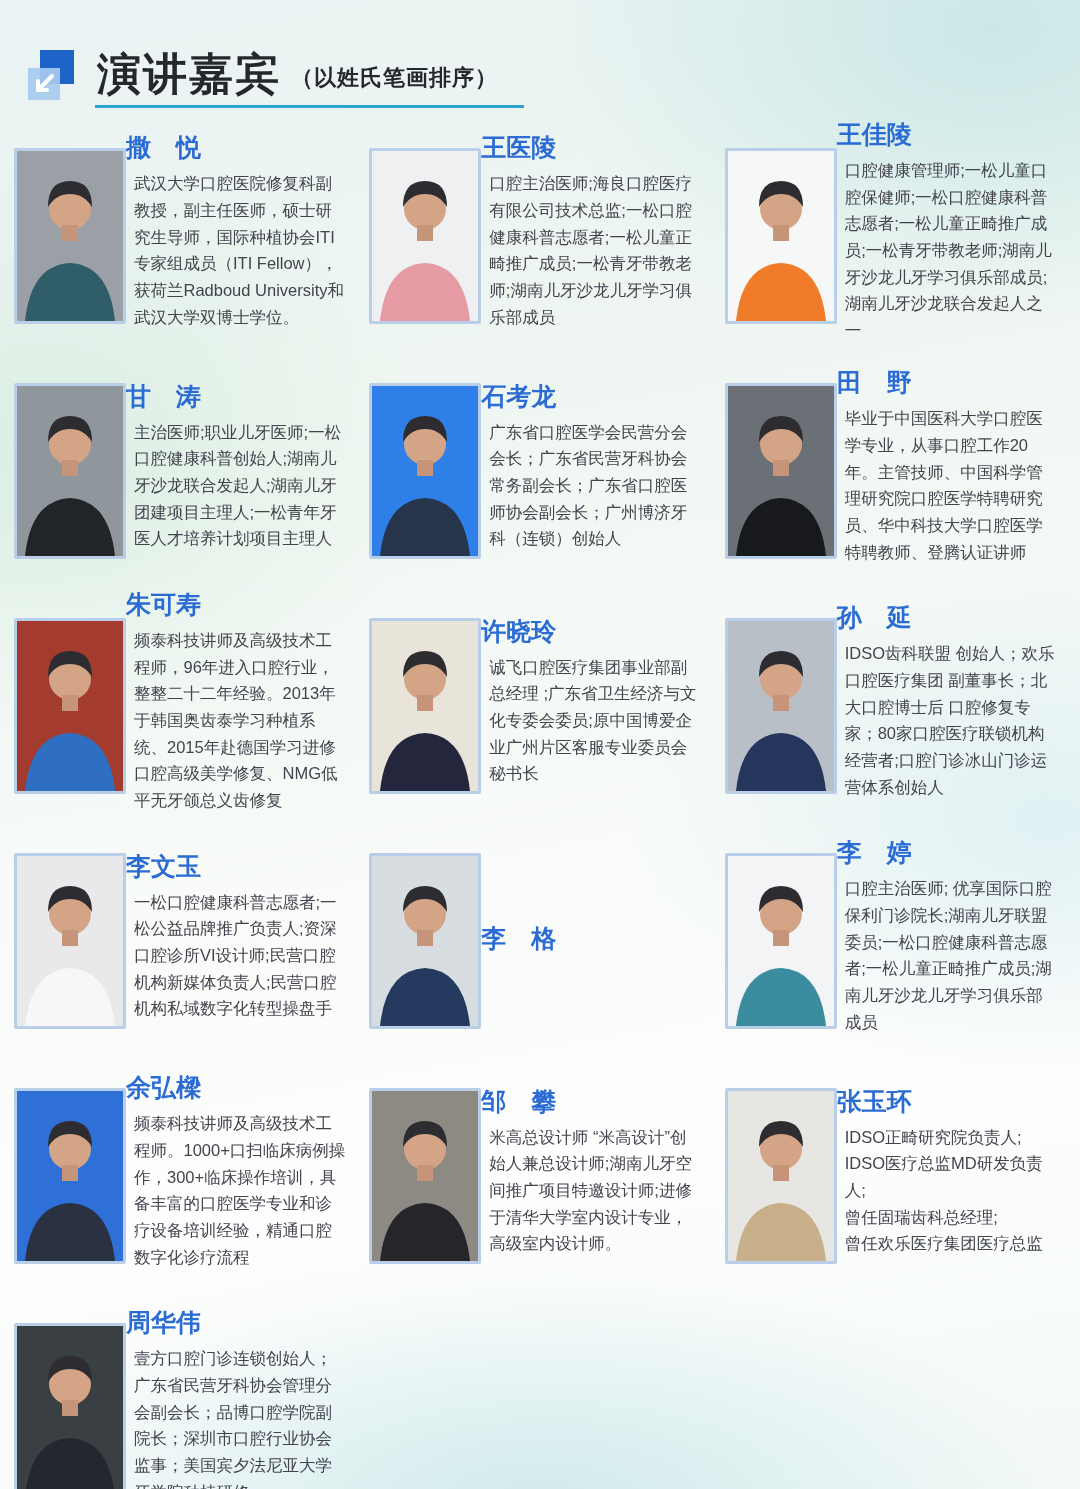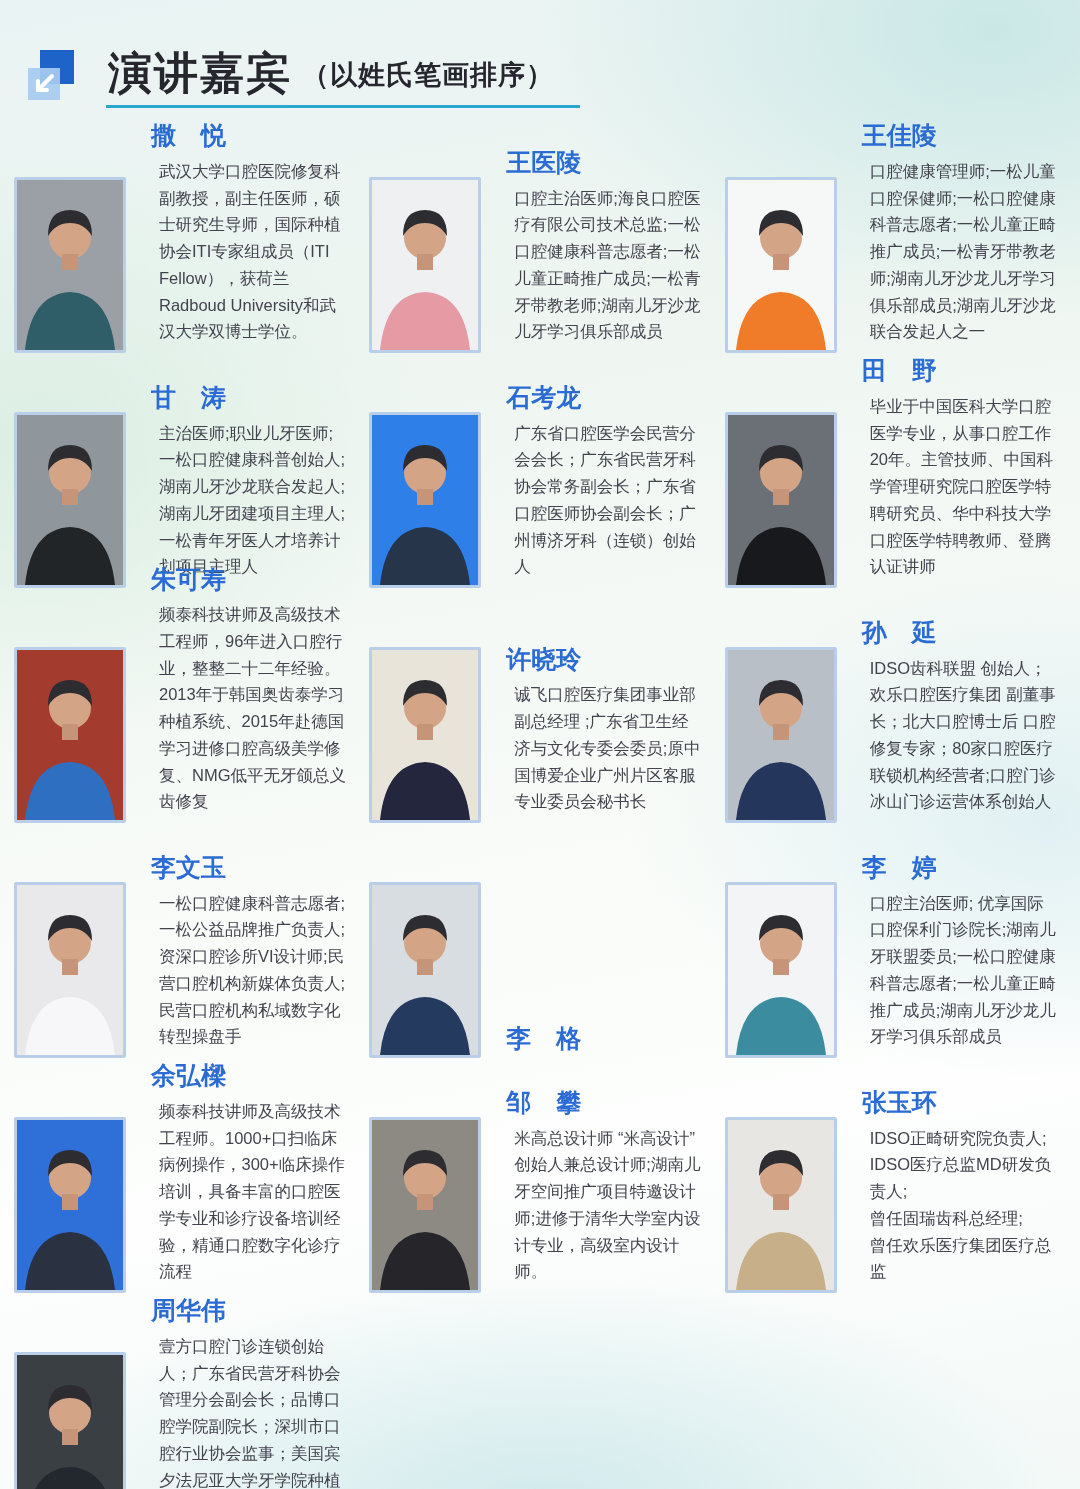--- a/index.html
+++ b/index.html
@@ -8,31 +8,31 @@
     font-family:"Liberation Sans","DejaVu Sans",sans-serif;
     background:
       radial-gradient(60% 28% at 92% 2%, rgba(198,230,229,.9), rgba(198,230,229,0) 70%),
       radial-gradient(50% 30% at 4% 30%, rgba(213,236,223,.75), rgba(213,236,223,0) 70%),
       radial-gradient(55% 25% at 97% 55%, rgba(208,233,238,.6), rgba(208,233,238,0) 70%),
       radial-gradient(70% 22% at 50% 101%, rgba(203,231,234,.85), rgba(203,231,234,0) 70%),
       linear-gradient(170deg,#e9f3f3 0%,#eff6f1 28%,#f8fbf8 55%,#fdfefd 75%,#f3f9f7 100%);
   }
   .page{width:100%;height:100%;box-sizing:border-box;padding:16px 12px 0 12px;}
   
-  header{display:flex;align-items:flex-end;gap:24px;padding-left:12px;height:92px;}
+  header{display:flex;align-items:flex-end;gap:13px;padding-left:12px;height:92px;}
   .hdr-icon{width:58px;height:58px;flex:0 0 auto;margin-bottom:2px;}
   .hdr-icon svg{width:100%;height:100%;display:block;}
   .hdr-text{display:flex;align-items:baseline;gap:10px;
     border-bottom:3px solid var(--underline-color,#2aa6cf);padding:0 26px 8px 2px;}
   h1{margin:0;font-size:44px;font-weight:700;letter-spacing:2px;color:var(--title-color,#26262e);line-height:1;}
-  .subtitle{font-size:27px;font-weight:700;color:var(--title-color,#26262e);letter-spacing:1px;position:relative;top:-4px;}
+  .subtitle{font-size:22px;font-weight:700;color:var(--title-color,#26262e);letter-spacing:1px;position:relative;top:-4px;}
   
   .grid{margin-top:10px;display:grid;grid-template-columns:repeat(3,1fr);
     column-gap:14px;grid-auto-rows:235px;padding:0 2px;}
-  .card{display:flex;gap:25px;align-items:flex-end;}
+  .card{display:flex;gap:0;align-items:center;}
   .photo{width:106px;height:170px;flex:0 0 auto;border:3px solid var(--photo-border,#b9cfe9);
     border-radius:2px;overflow:hidden;position:relative;background:#cfd6dc;}
   .photo svg{position:absolute;left:0;bottom:0;width:100%;height:100%;}
   .info{flex:1 1 auto;min-width:0;padding-top:1px;}
   .name{margin:0 0 5px 0;font-size:25px;font-weight:700;color:var(--name-color,#2b6bd4);line-height:1.15;}
   .bio{margin:8px;font-size:16.5px;line-height:1.62;font-weight:500;
     color:var(--bio-color,#43434e);white-space:pre-line;word-break:break-word;}
 </style>
 </head>
 <body>

